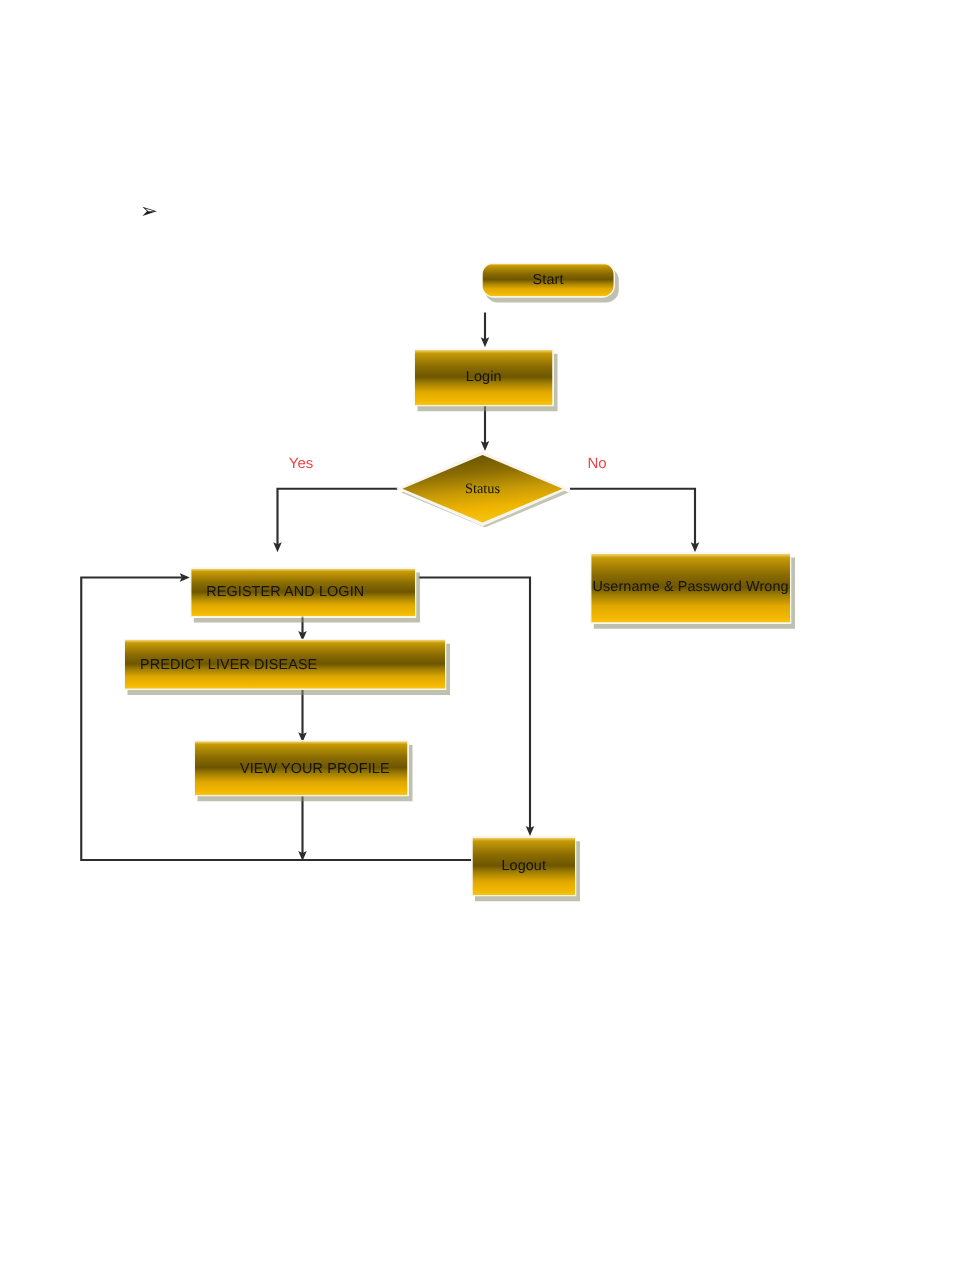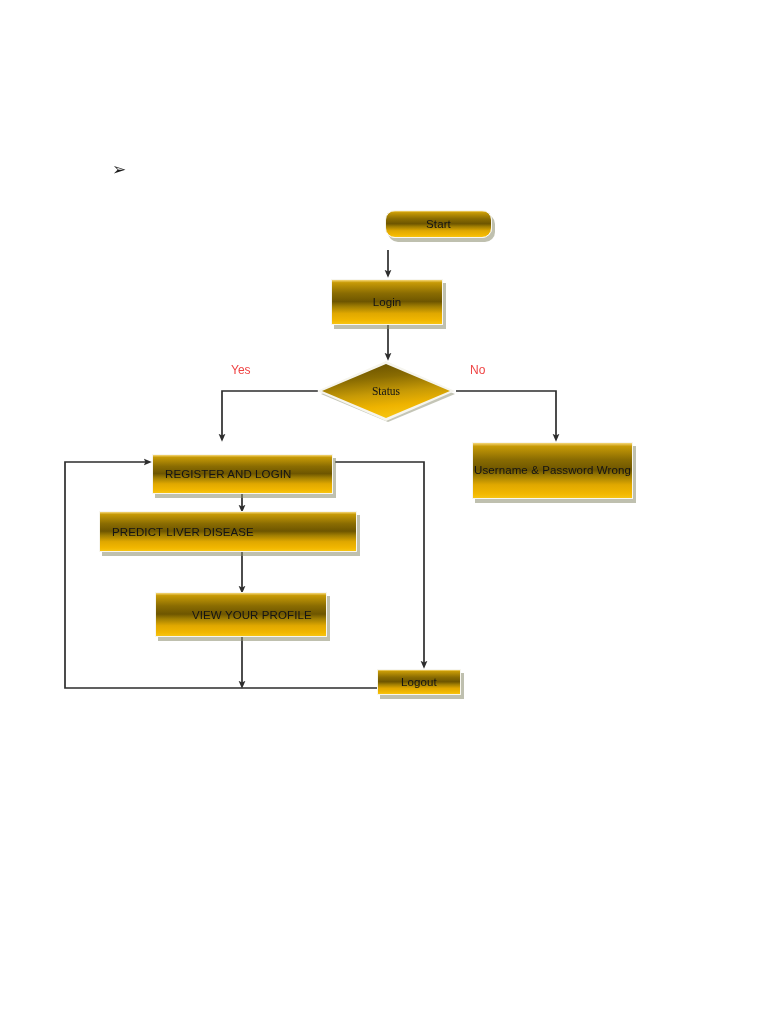--- a/index.html
+++ b/index.html
@@ -175,21 +175,21 @@
   </div>
 
   <div class="node leftpad" style="left:99px; top:511px; width:258px; height:41px;">
     <span class="node-label">PREDICT LIVER DISEASE</span>
   </div>
 
   <div class="node leftpad" style="left:155px; top:592px; width:172px; height:45px;">
     <span class="node-label" style="padding-left:36px;">VIEW YOUR PROFILE</span>
   </div>
 
-  <div class="node center" style="left:377px; top:669px; width:84px; height:26px;">
+  <div class="node center" style="left:377px; top:669px; width:84px; height:48px;">
     <span class="node-label">Logout</span>
   </div>
 
   <div class="node center two-line" style="left:472px; top:442px; width:161px; height:57px;">
     <span class="node-label">Username &amp; Password Wrong</span>
   </div>
 
 </div>
 
 </body></html>

